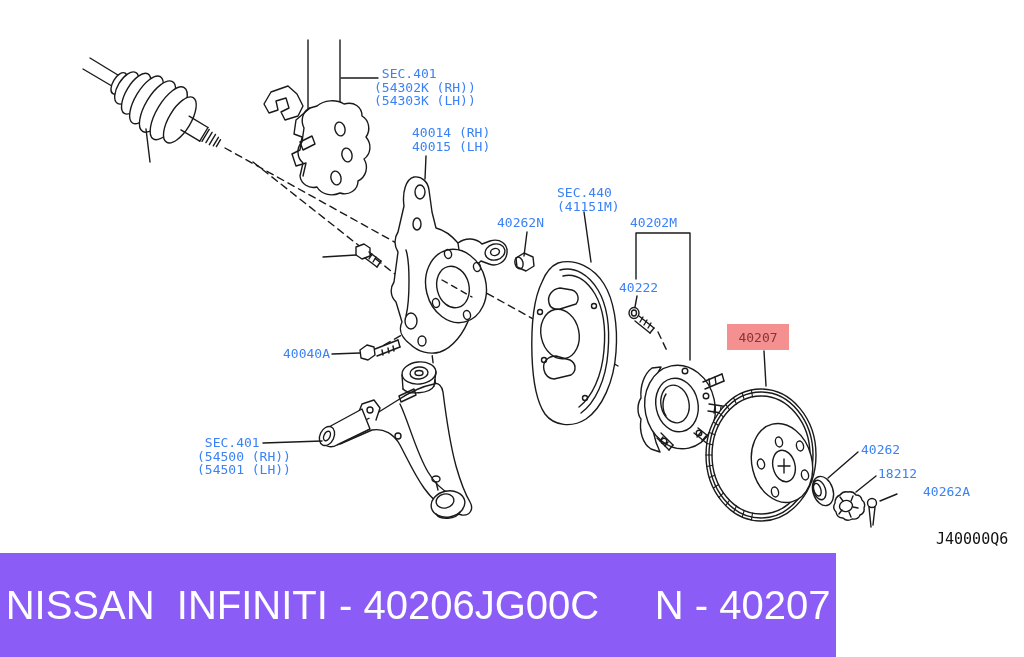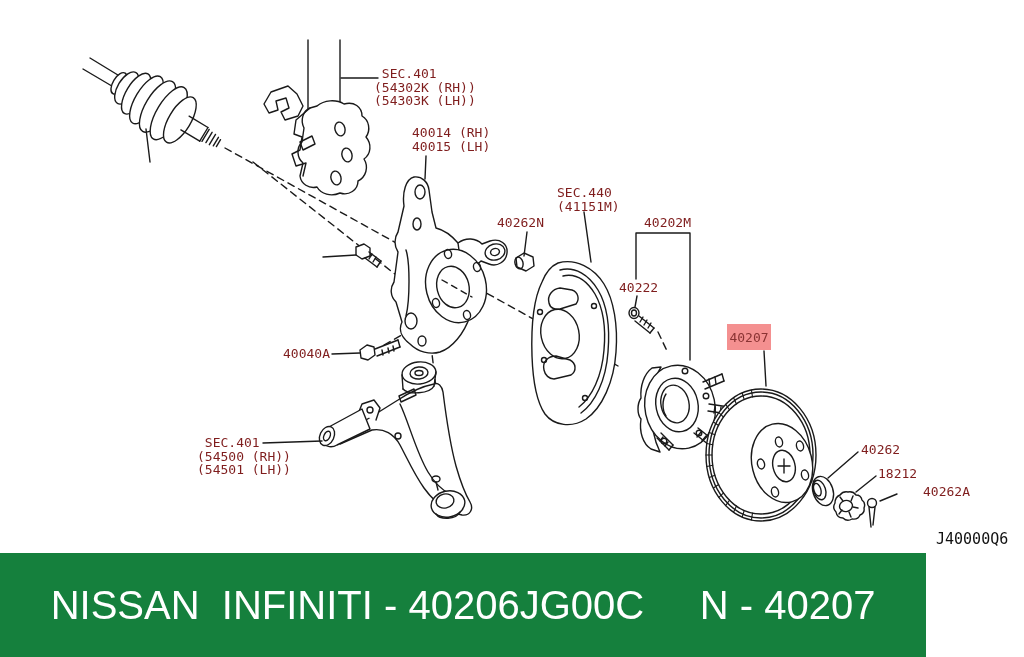--- a/index.html
+++ b/index.html
@@ -1,29 +1,29 @@
 <!DOCTYPE html>
 <html><head>
 <meta charset="utf-8">
 <style>
   html,body{margin:0;padding:0;background:#fff;}
   #stage{position:relative;width:1024px;height:657px;background:#ffffff;overflow:hidden;
          font-family:"DejaVu Sans Mono", monospace;}
   svg{position:absolute;left:0;top:0;}
   .lbl{position:absolute;white-space:pre;font:13px/13.5px "DejaVu Sans Mono", monospace;
-       color:#7f1d1d;letter-spacing:0;}
+       color:#3b82f6;letter-spacing:0;}
   .bcirc{display:inline-flex;align-items:center;justify-content:center;width:13px;height:13px;
          border:1.3px solid #111;border-radius:50%;font-size:9.5px;line-height:1;margin-right:2px;
          vertical-align:-2px;}
   .qty{padding-left:18px;}
-  #hl-40207{position:absolute;left:727px;top:324px;width:44px;height:26px;
+  #hl-40207{position:absolute;left:727px;top:324px;width:62px;height:26px;
             background:#f49090;display:flex;align-items:center;justify-content:center;
             color:#8a3333;font:13px "DejaVu Sans Mono", monospace;}
   #diagram-code{position:absolute;left:936px;top:530px;font:15px "DejaVu Sans Mono", monospace;color:#111;}
-  #footer{position:absolute;left:0;top:553px;width:926px;height:104px;background:#15803d;
+  #footer{position:absolute;left:0;top:553px;width:836px;height:104px;background:#8b5cf6;
           display:flex;align-items:center;justify-content:center;text-align:right;}
   #footer .txt{color:#ffffff;font:40px "Liberation Sans", sans-serif;white-space:pre;}
 </style>
 </head>
 <body>
 
 <div id="stage">
 
   <svg width="1024" height="553" viewBox="0 0 1024 553">
     <g stroke="#1a1a1a" stroke-width="1.4" fill="none" stroke-linecap="round" stroke-linejoin="round">
@@ -271,21 +271,21 @@
 
   <div class="lbl" style="left:374px;top:67px"> SEC.401
 (54302K (RH))
 (54303K (LH))</div>
   <div class="lbl" style="left:412px;top:126px">40014 (RH)
 40015 (LH)</div>
   <div class="lbl" style="left:283px;top:347px">40040A</div>
   <div class="lbl" style="left:497px;top:216px">40262N</div>
   <div class="lbl" style="left:557px;top:186px">SEC.440
 (41151M)</div>
-  <div class="lbl" style="left:644px;top:216px">40202M</div>
+  <div class="lbl" style="left:630px;top:216px">40202M</div>
   <div class="lbl" style="left:619px;top:281px">40222</div>
   <div id="hl-40207">40207</div>
   <div class="lbl" style="left:861px;top:443px">40262</div>
   <div class="lbl" style="left:878px;top:467px">18212</div>
   <div class="lbl" style="left:923px;top:485px">40262A</div>
   <div class="lbl" style="left:197px;top:436px"> SEC.401
 (54500 (RH))
 (54501 (LH))</div>
   <div id="diagram-code">J40000Q6</div>
 

